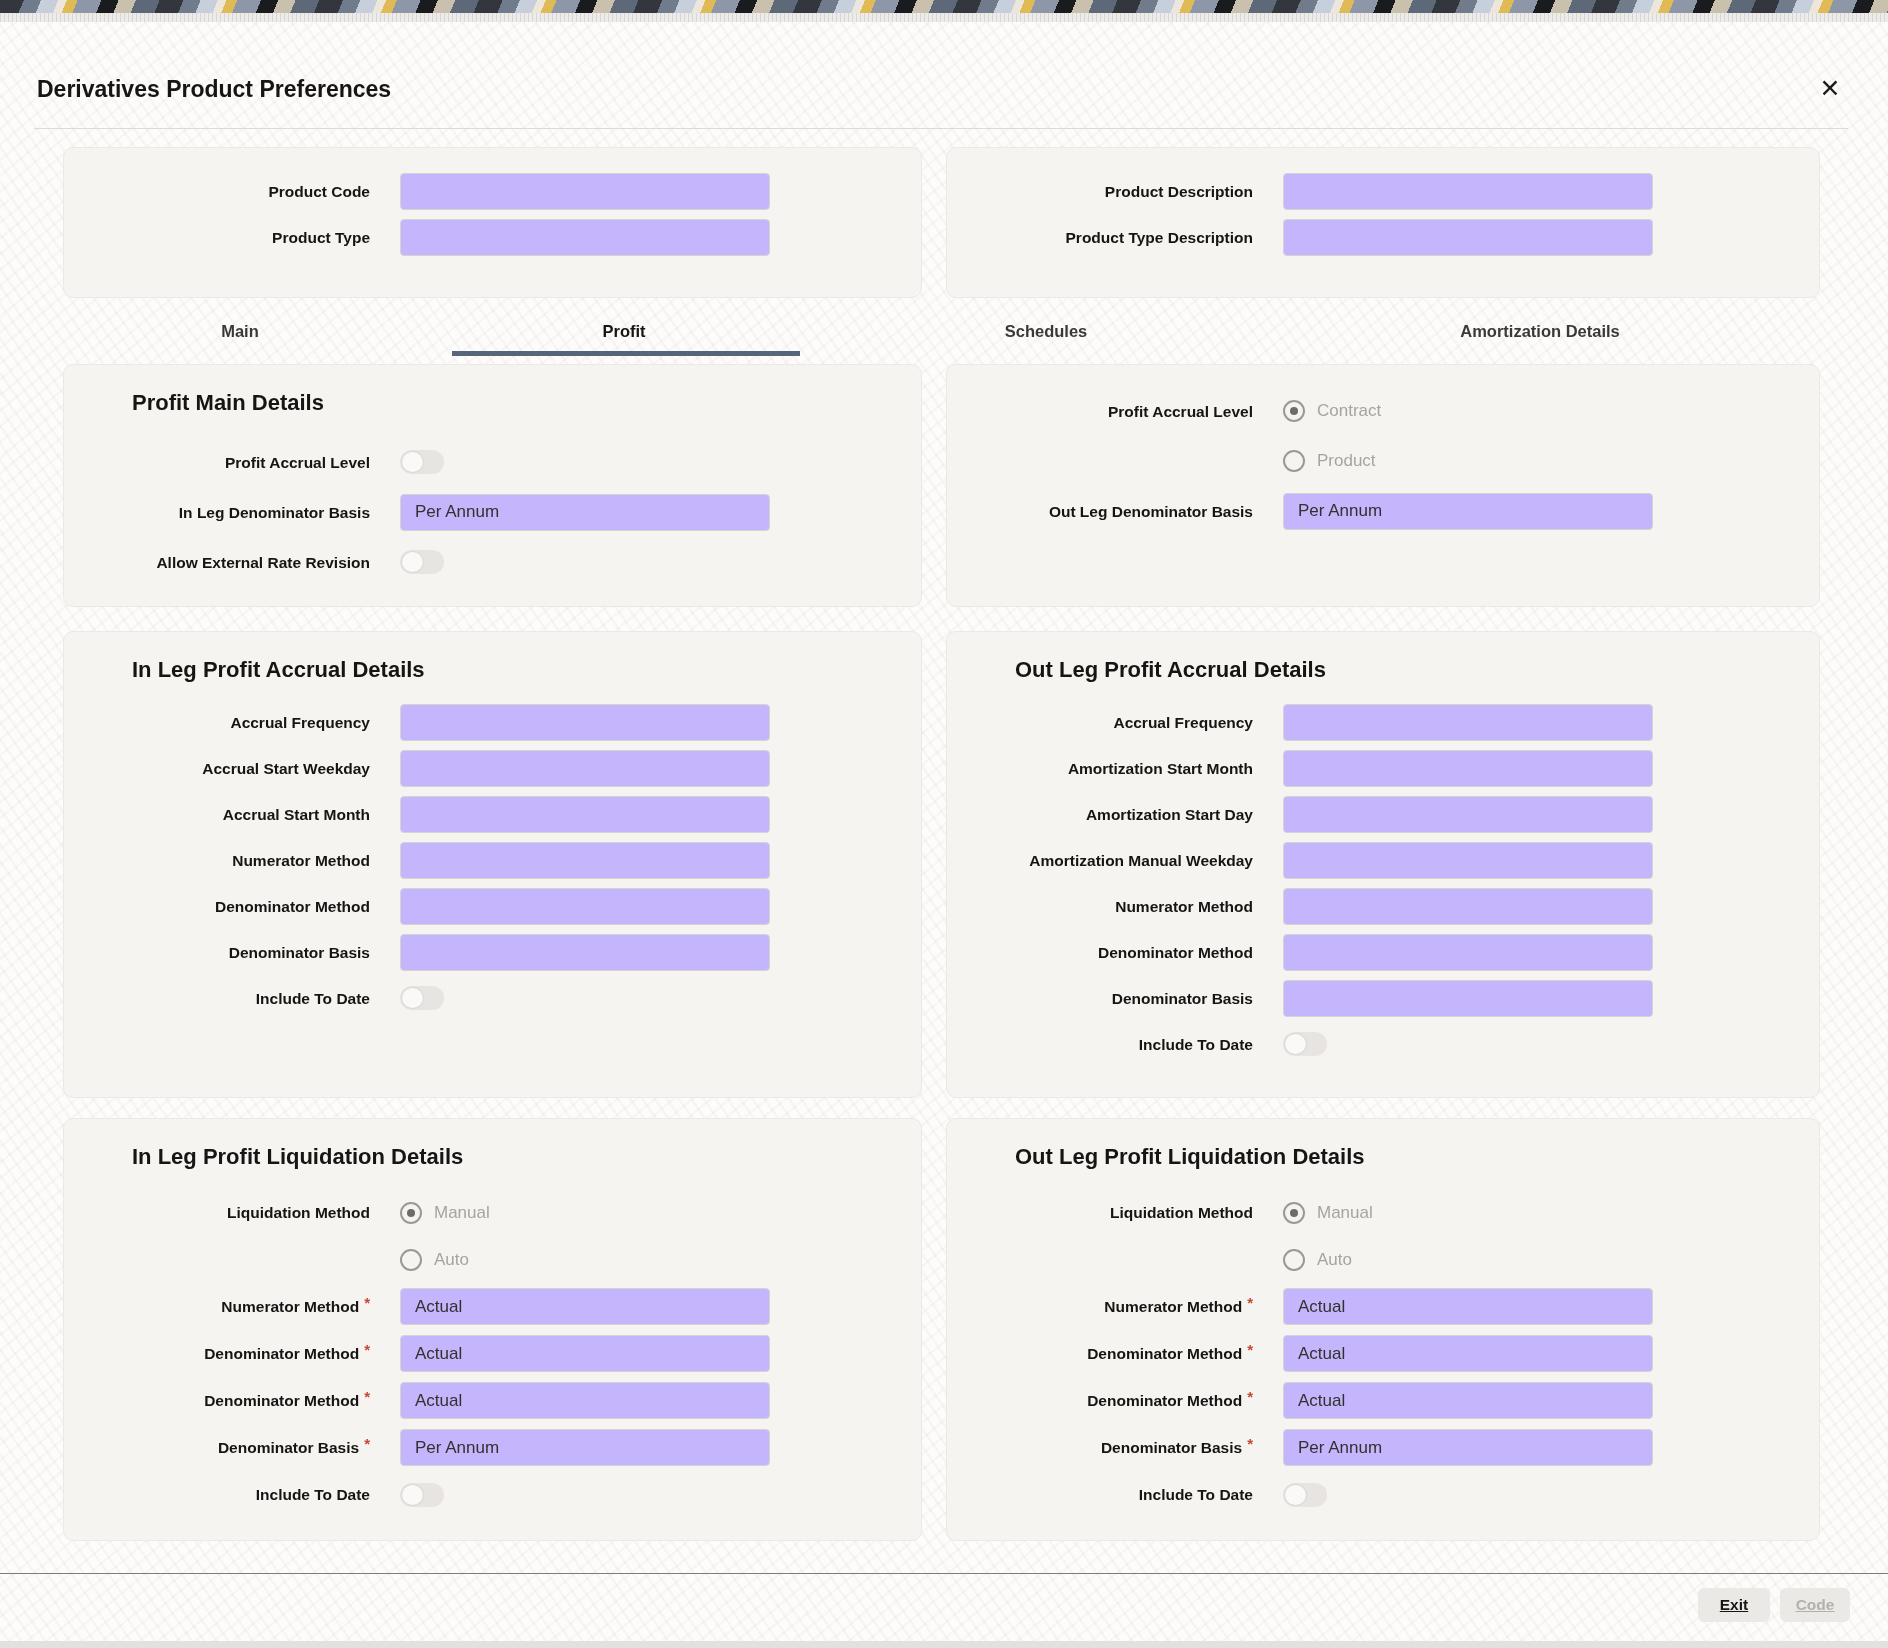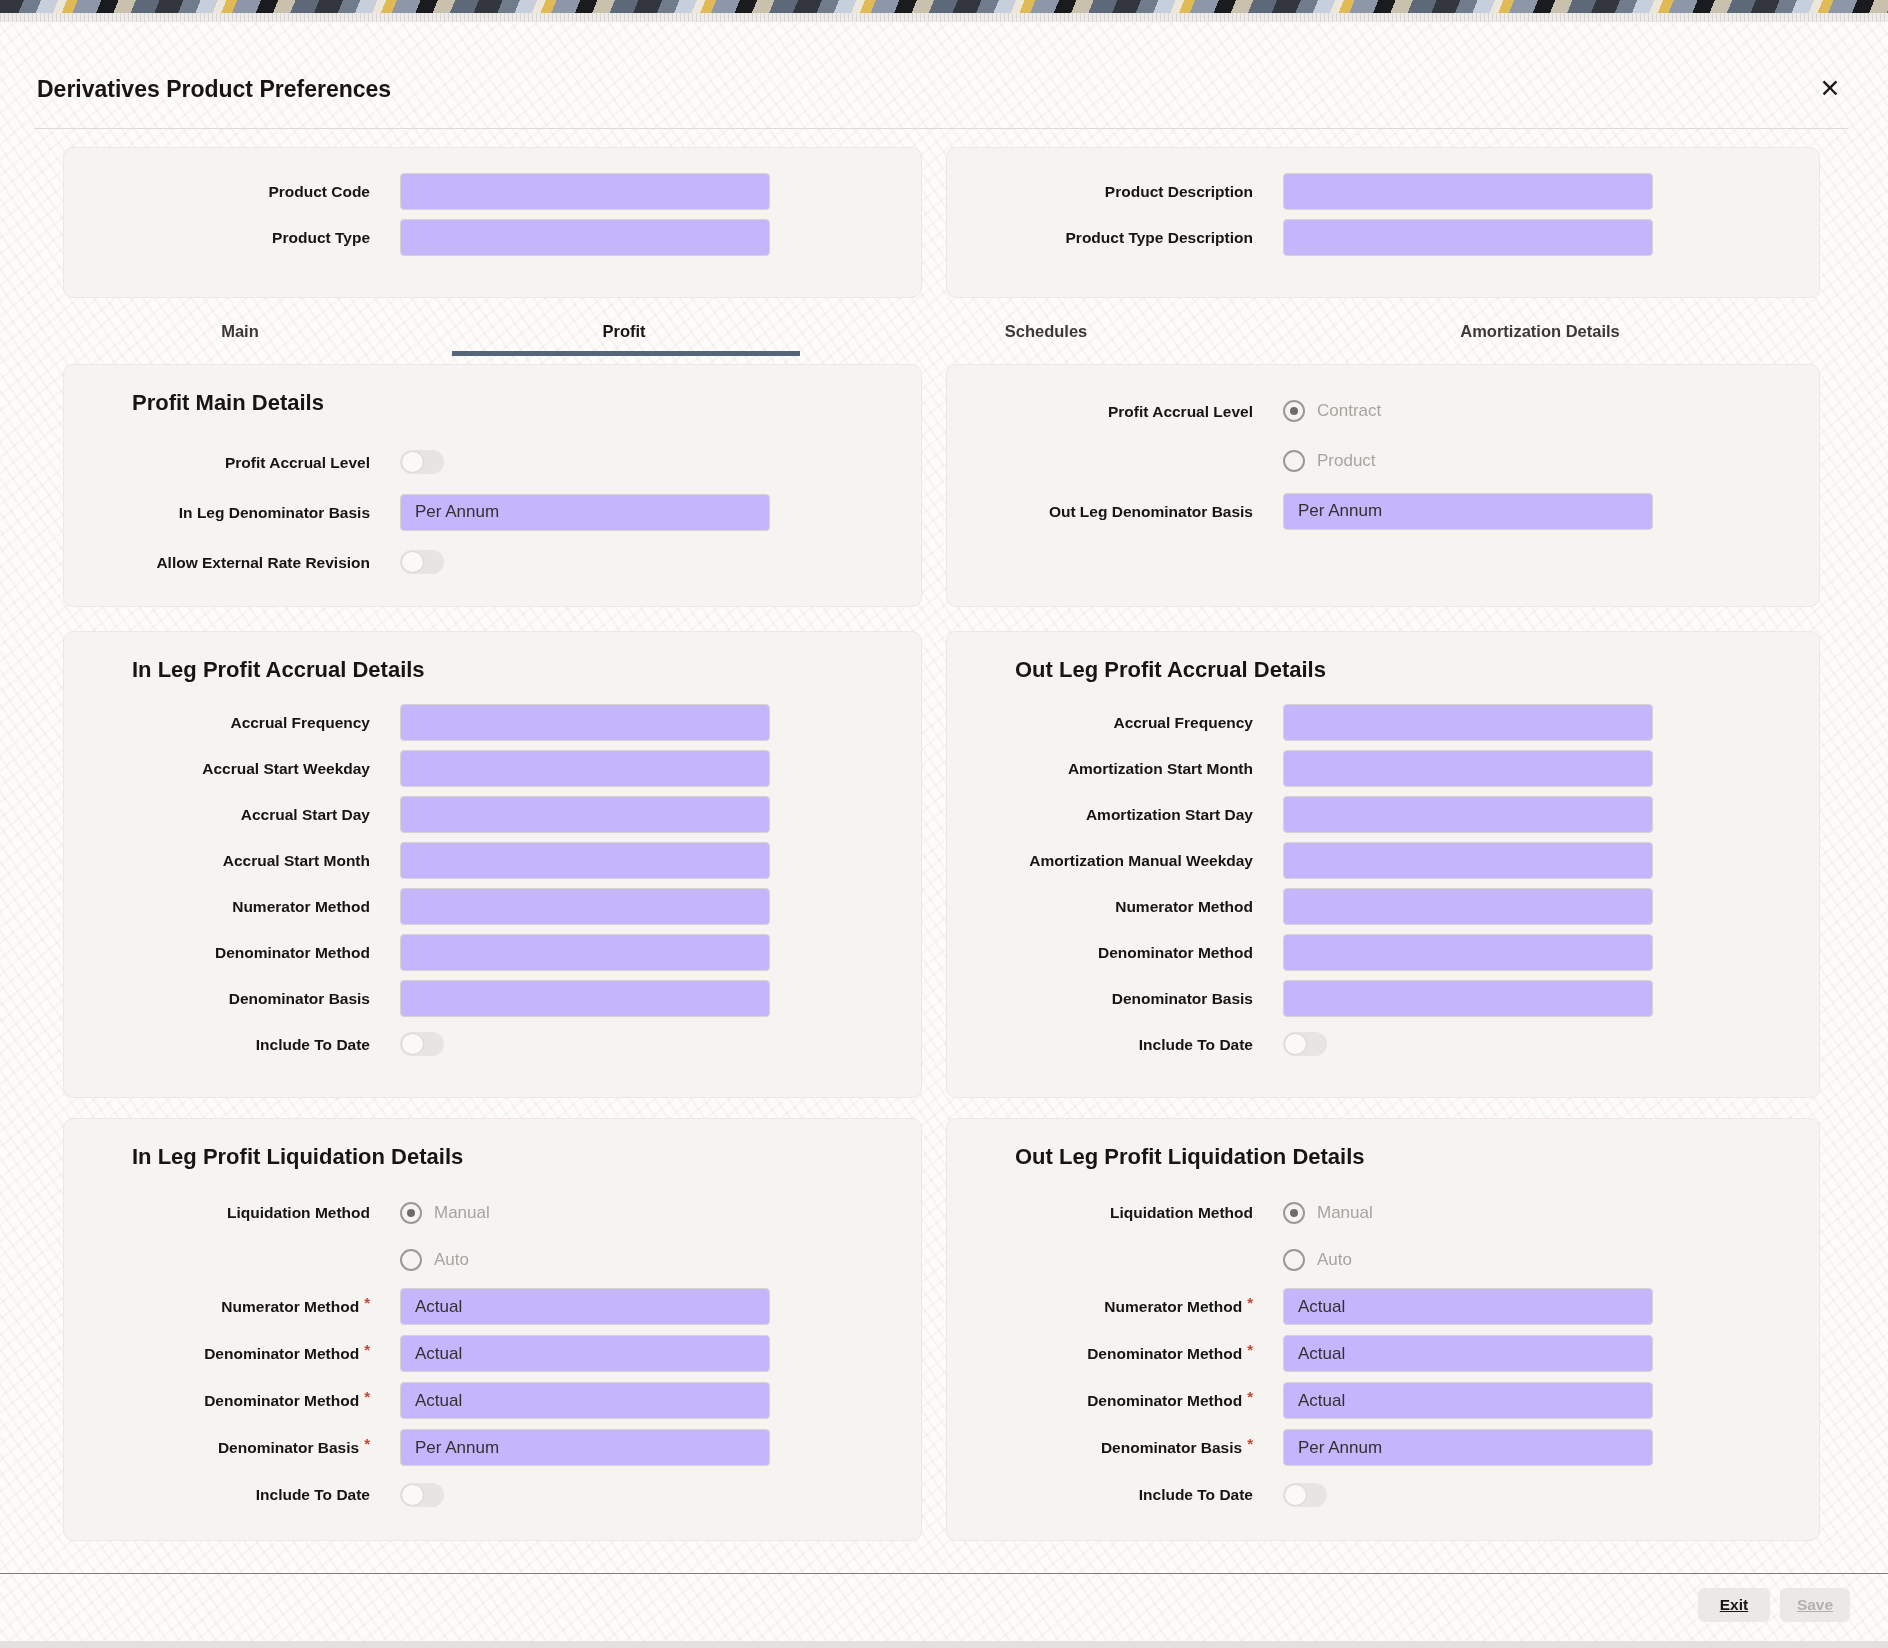--- a/index.html
+++ b/index.html
@@ -181,26 +181,20 @@
             <input class="inp" value="" style="">
           </span>
       </div>
       <div class="row">
         <label class="lbl">Accrual Start Weekday</label>
         <span class="ctrl">
             <input class="inp" value="" style="">
           </span>
       </div>
       <div class="row">
-        <label class="lbl">Accrual Start Day</label>
-        <span class="ctrl">
-            <input class="inp" value="" style="">
-          </span>
-      </div>
-      <div class="row">
         <label class="lbl">Accrual Start Month</label>
         <span class="ctrl">
             <input class="inp" value="" style="">
           </span>
       </div>
       <div class="row">
         <label class="lbl">Numerator Method</label>
         <span class="ctrl">
             <input class="inp" value="" style="">
           </span>
@@ -383,16 +377,16 @@
           <span class="toggle">
               <span class="knob"></span>
             </span>
         </span>
       </div>
     </div>
   </div>
 
   <div class="footer-line"></div>
   <button class="btn exit">Exit</button>
-  <button class="btn save">Save</button>
+  <button class="btn save">Code</button>
   <div class="bottom-strip"></div>
 
 </div>
 
 </body></html>

